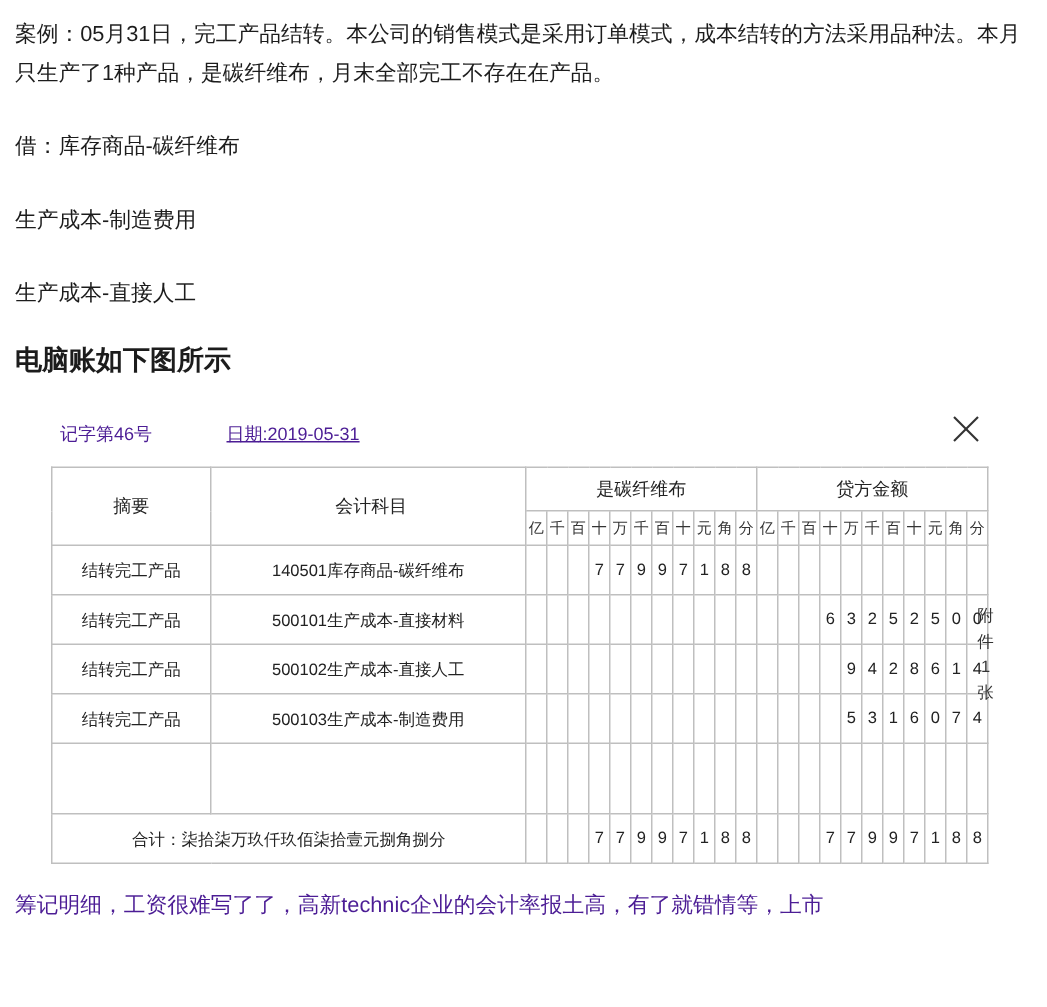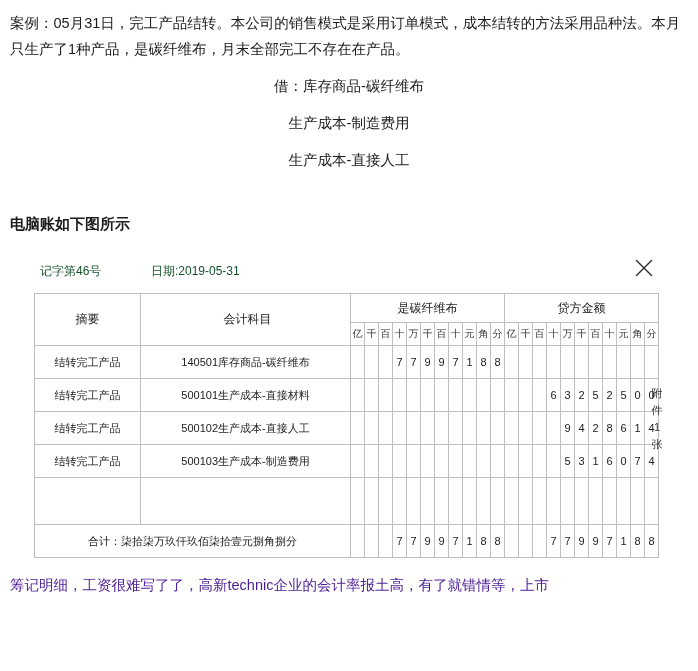--- a/index.html
+++ b/index.html
@@ -26,50 +26,51 @@
     line-height: 26px;
     margin: 0;
     padding: 0;
     color: #1c1c1c;
   }
   .p-intro {
     padding-top: 10px;
     text-indent: 0;
   }
   .p-line {
-    margin-top: 11px;
-    text-align: center;
+    margin-top: 23px;
   }
   .p-bold {
     font-weight: bold;
-    margin-top: 38px;
-    font-size: 15px;
+    margin-top: 20px;
+    font-size: 18px;
+    font-family: Liberation Mono, monospace;
   }
 
   
   .voucher {
     margin-top: 22px;
     position: relative;
     padding: 0 22px 0 24px;
   }
   .voucher-head {
     position: relative;
     height: 30px;
     font-size: 12px;
-    color: #14532d;
+    color: #4c1d95;
   }
   .voucher-head .vh-no {
     position: absolute;
     left: 6px;
     top: 4px;
   }
   .voucher-head .vh-date {
     position: absolute;
     left: 117px;
     top: 4px;
+    text-decoration: underline;
   }
   .close-icon {
     position: absolute;
     right: 10px;
     top: -3px;
     width: 24px;
     height: 24px;
     cursor: pointer;
   }
   .close-icon svg { display:block; }

